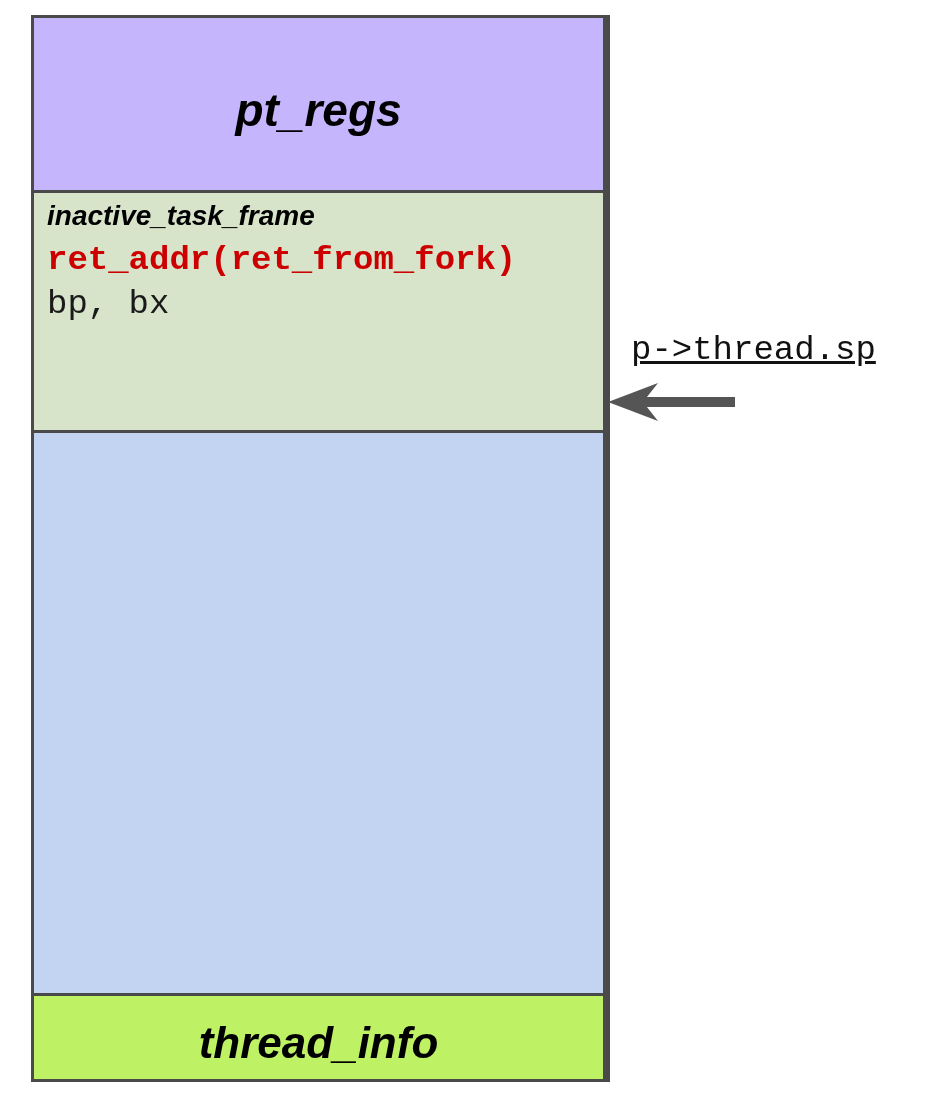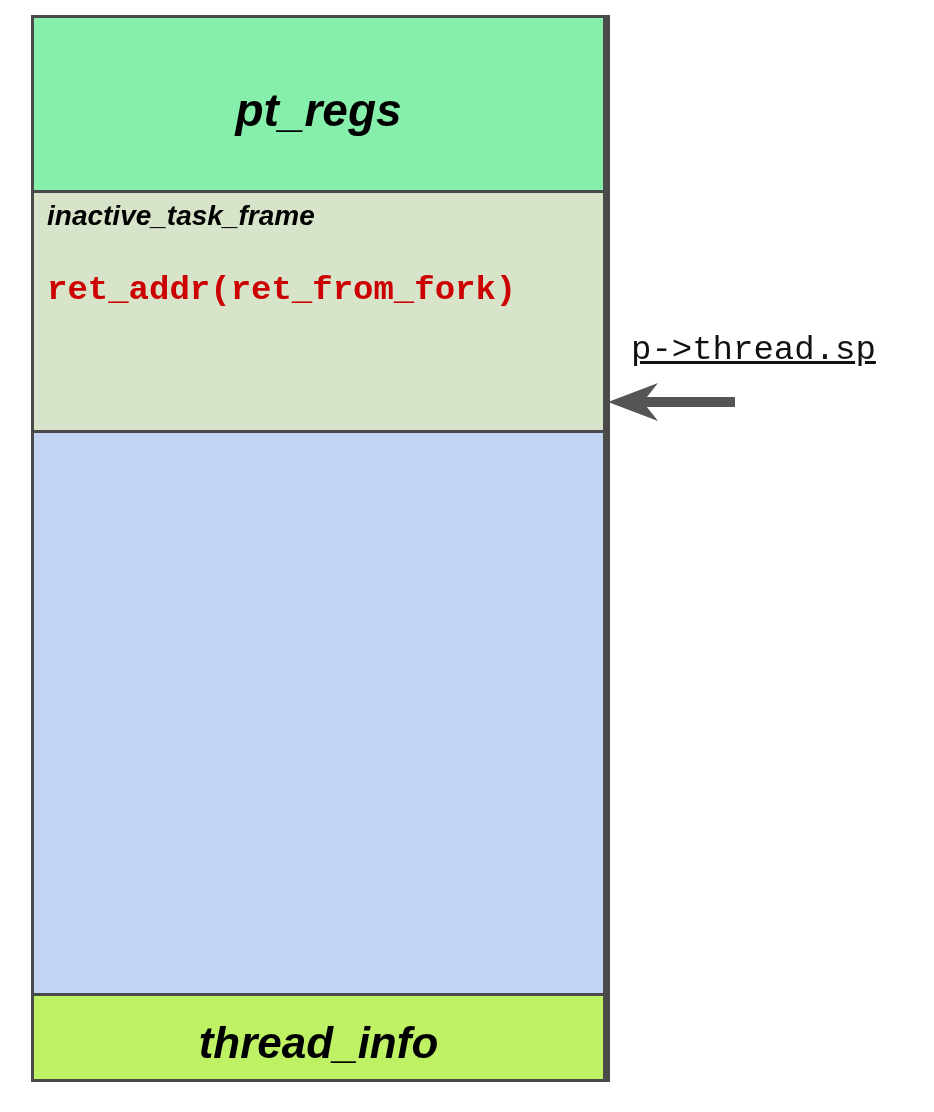--- a/index.html
+++ b/index.html
@@ -60,21 +60,20 @@
   .frame-title {
     font-style: italic;
     font-weight: bold;
     font-size: 28px;
     color: #000000;
   }
   .mono-line {
     font-family: "Liberation Mono", "DejaVu Sans Mono", monospace;
     font-size: 34px;
     color: #1a1a1a;
-    margin-top: 30px;
   }
   .mono-bold { font-weight: bold; }
   .sp-label {
     position: absolute;
     left: 631px; top: 330px;
     font-family: "Liberation Mono", "DejaVu Sans Mono", monospace;
     font-size: 34px;
     line-height: 40px;
     color: #111111;
     white-space: pre;
@@ -87,27 +86,28 @@
   }
   .sp-arrow .shape { fill: var(--arrow); }
 </style>
 </head>
 <body style="background: rgb(255, 255, 255);">
 
 <div class="canvas">
 
   <div class="stack">
 
-    <div class="sec sec-ptregs sec-divider" style="background: #86efac;">
+    <div class="sec sec-ptregs sec-divider" style="background: #c4b5fd;">
       <div class="big-title">pt_regs</div>
     </div>
 
     <div class="sec sec-frame sec-divider" style="background: rgb(216, 228, 202);">
       <div class="frame-line frame-title">inactive_task_frame</div>
       <div class="frame-line mono-line mono-bold" style="color: rgb(204, 0, 0);">ret_addr(ret_from_fork)</div>
+      <div class="frame-line mono-line">bp, bx</div>
     </div>
 
     <div class="sec sec-free sec-divider" style="background: rgb(195, 212, 242);"></div>
 
     <div class="sec sec-threadinfo" style="background: #bef264;">
       <div class="big-title smaller">thread_info</div>
     </div>
 
   </div>
 

